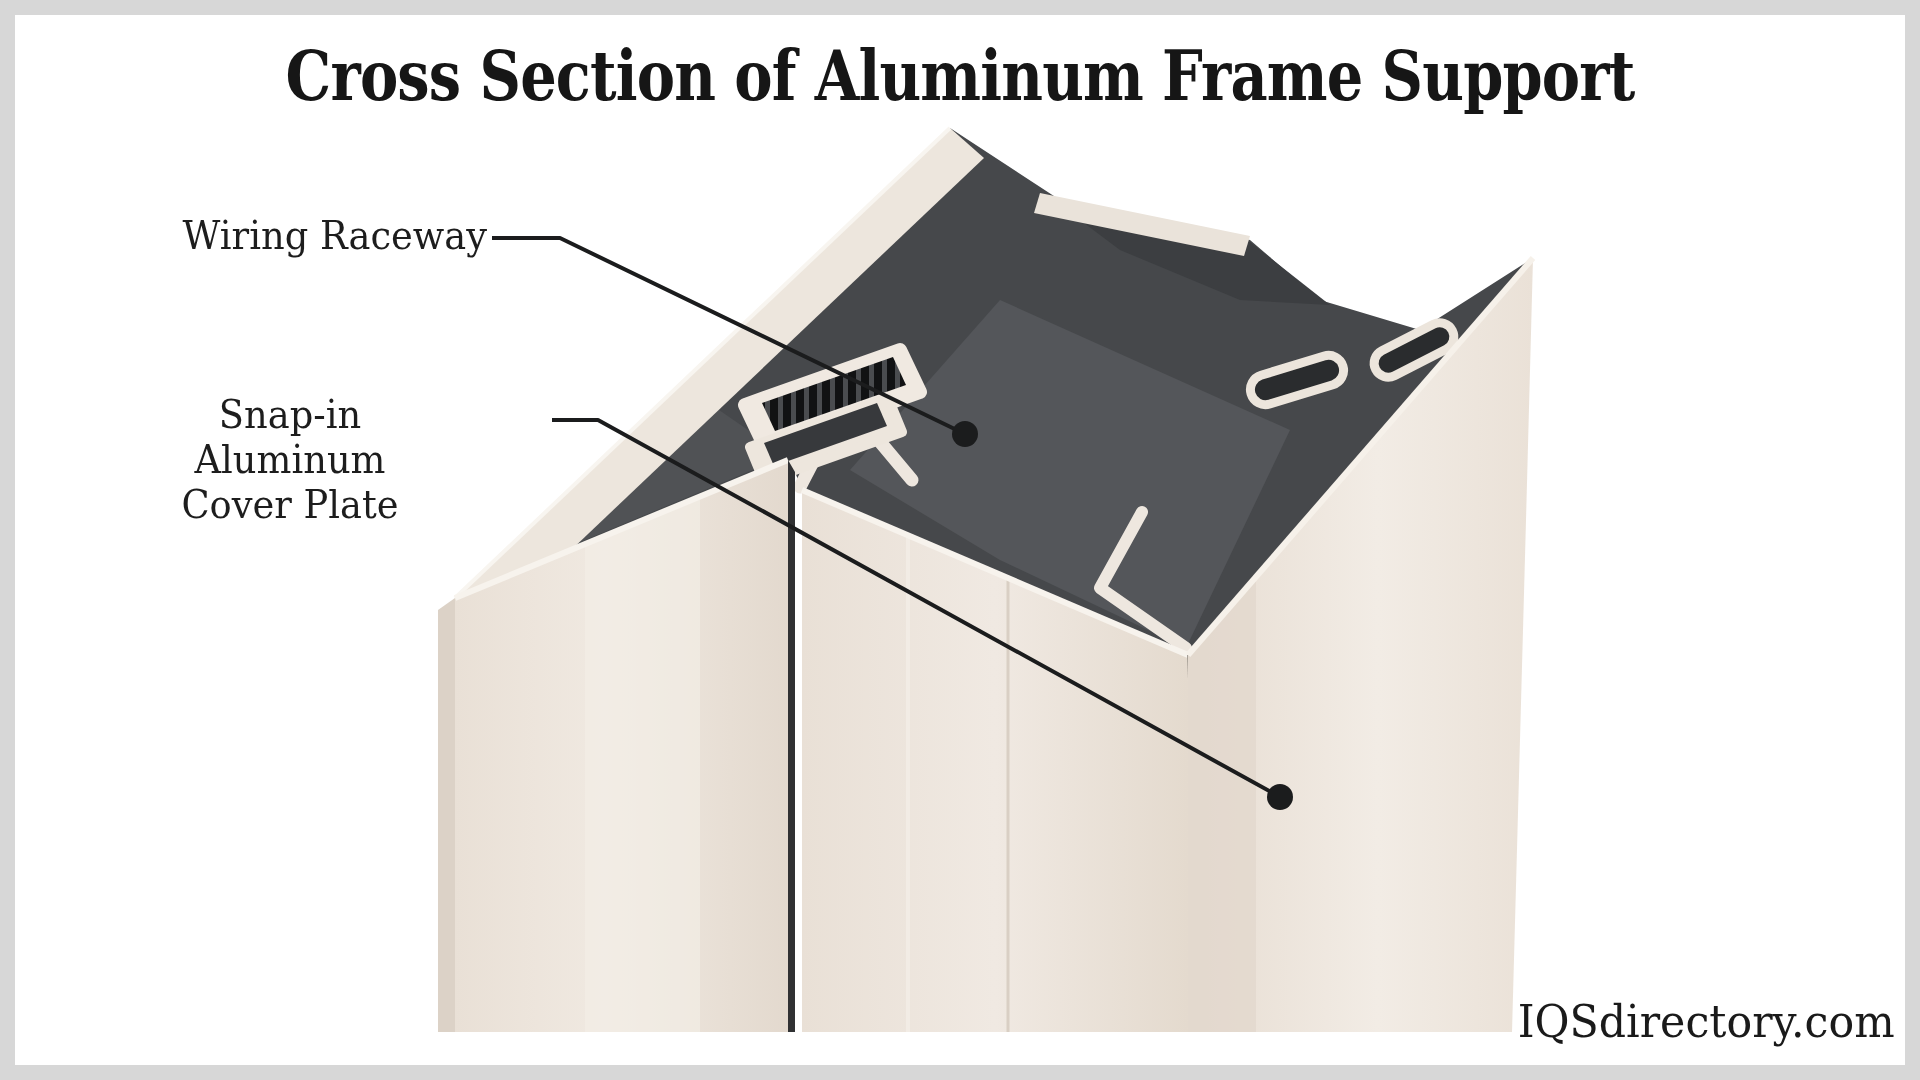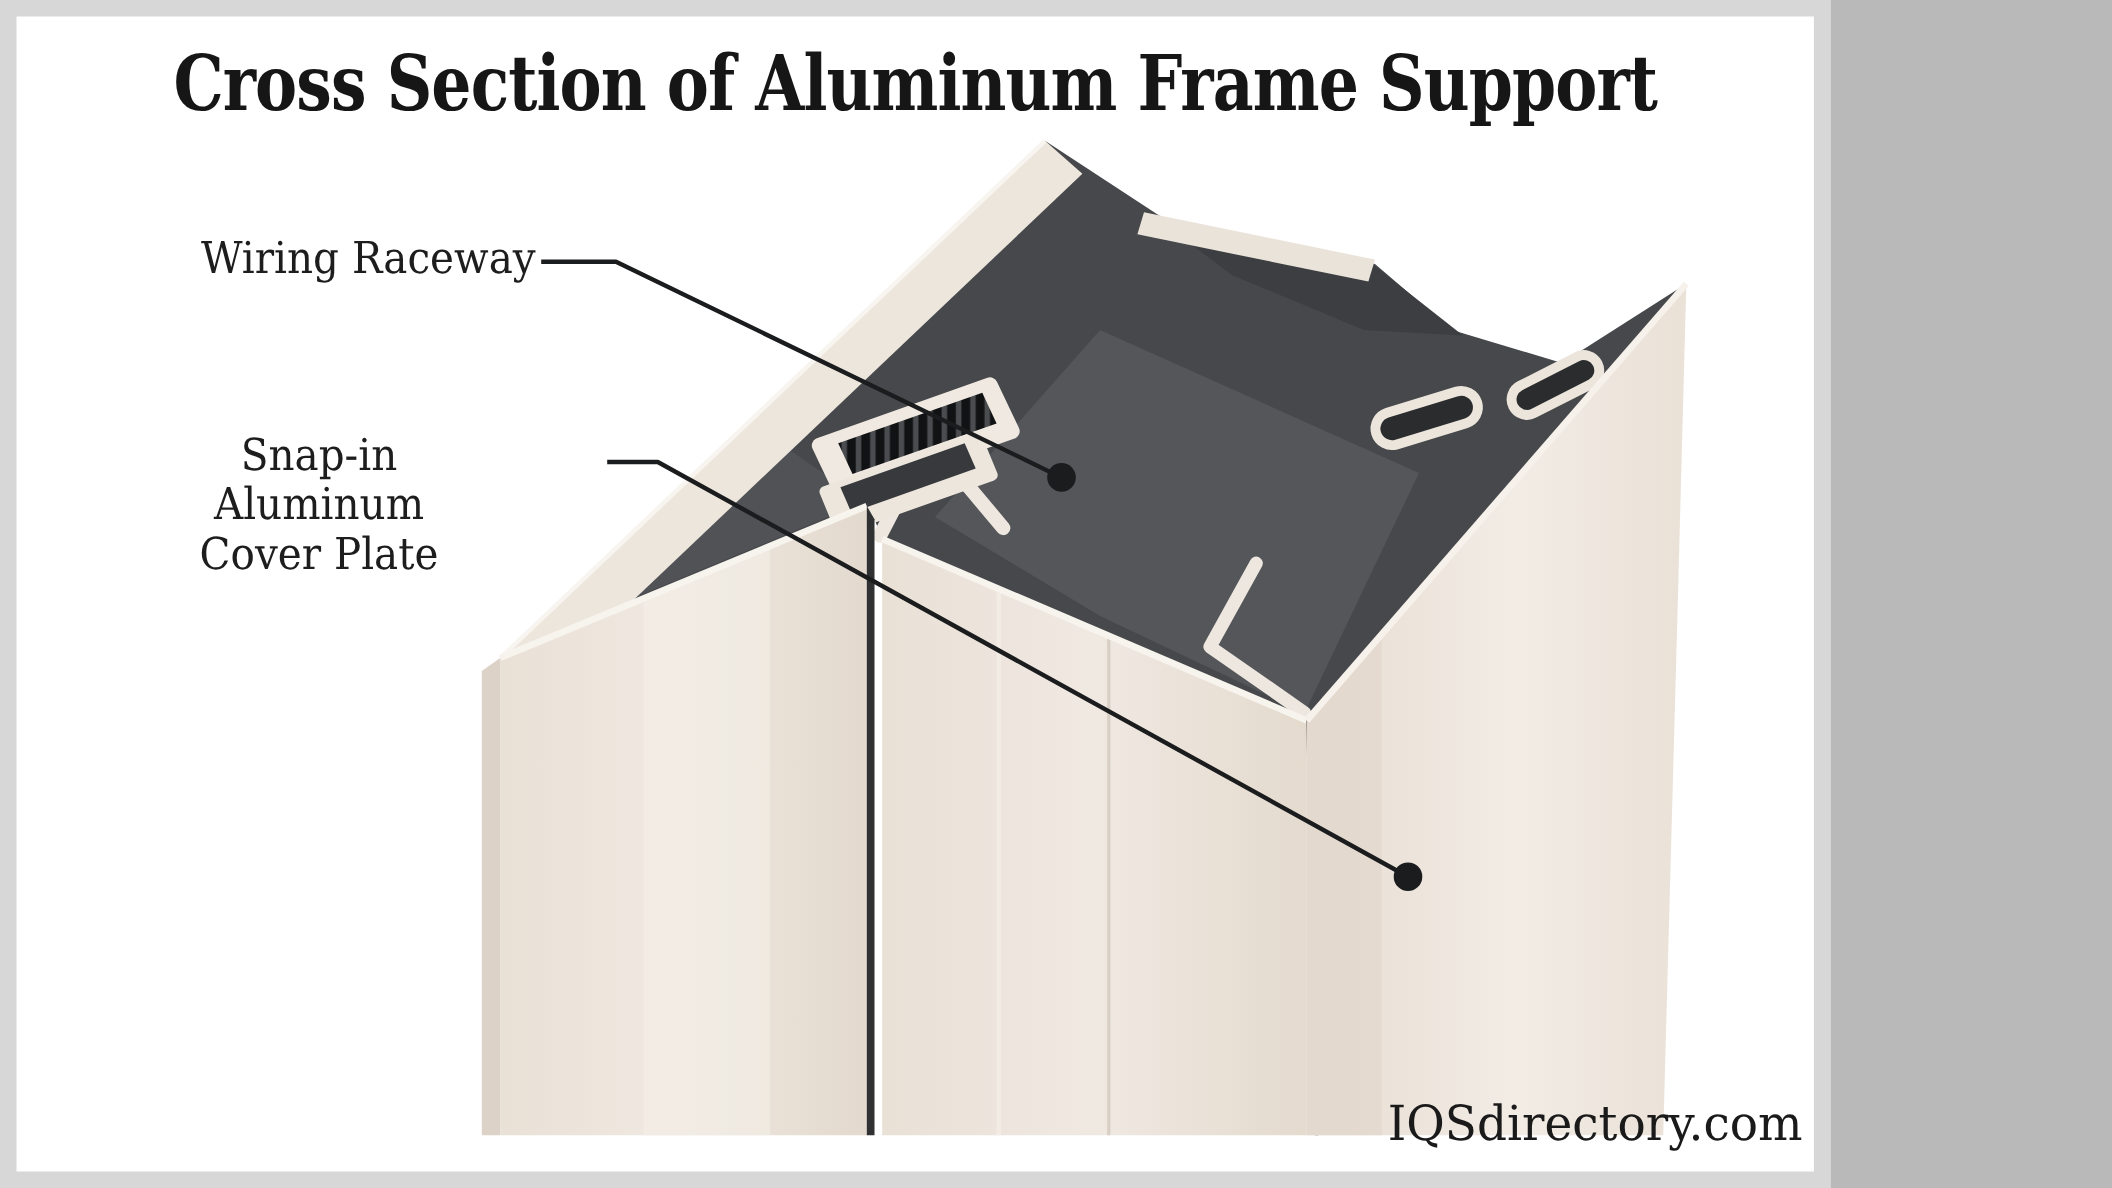--- a/index.html
+++ b/index.html
@@ -1,17 +1,17 @@
 <!DOCTYPE html>
 <html><head>
 <meta charset="utf-8">
 <style>
   html,body{margin:0;padding:0;background:#b9b9b9;}
   .canvas{
-    position:relative;width:1664px;height:1080px;background:#ffffff;
+    position:relative;width:1920px;height:1080px;background:#ffffff;
     overflow:hidden;font-family:"DejaVu Serif", "Liberation Serif", serif;
   }
   .frame{position:absolute;inset:0;border:15px solid #d7d7d7;pointer-events:none;z-index:50;}
   .artwork{position:absolute;left:0;top:0;width:1920px;height:1080px;}
   .title{
     position:absolute;top:34px;left:0;width:100%;text-align:center;
     font-weight:700;font-size:70px;color:#161616;letter-spacing:-1px;
     transform:scaleX(.82);
   }
   .lbl-wiring{

